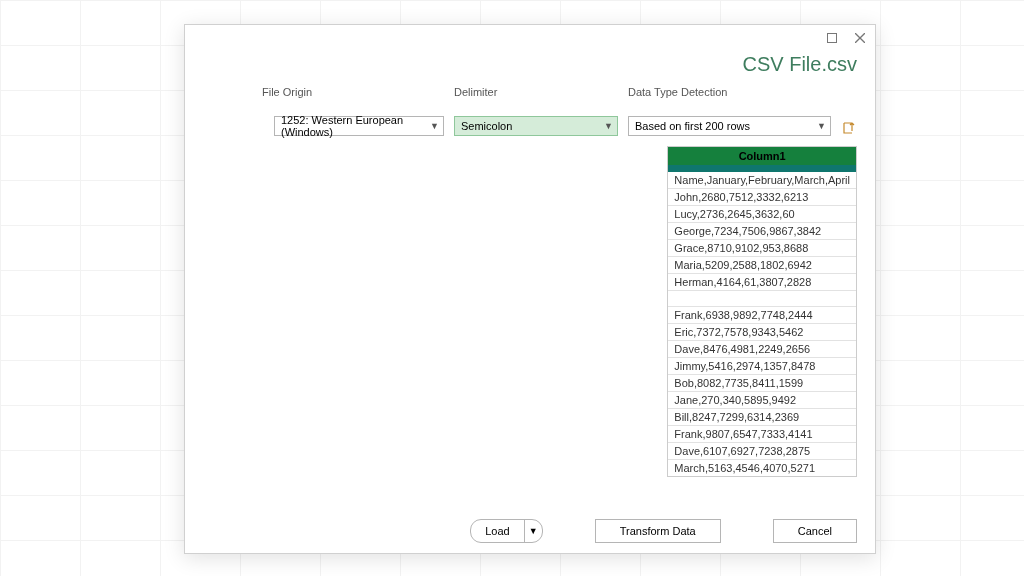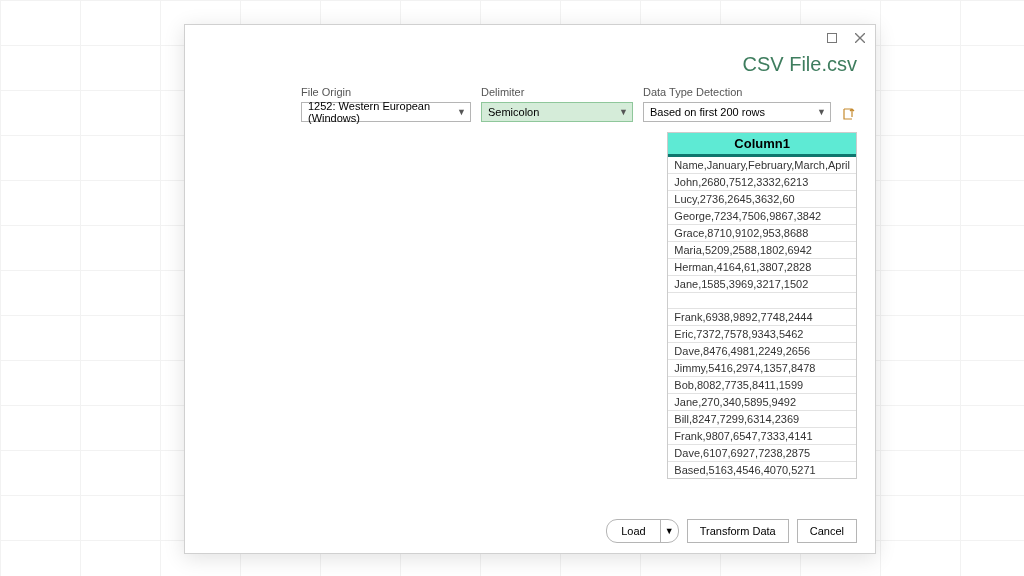--- a/index.html
+++ b/index.html
@@ -61,63 +61,63 @@
     color: #3e7d5e;
     padding: 2px 18px 8px 18px;
     font-weight: 400;
   }
   .controls-row {
     display: flex;
     gap: 10px;
     padding: 2px 18px 4px 18px;
     align-items: flex-end;
   }
-  .ctrl-group { display:flex; flex-direction:column; gap:4px; }
+  .ctrl-group { display:flex; flex-direction:column; gap:18px; }
   .ctrl-label { font-size: 11px; color:#555; }
   .dd {
     height: 20px;
     border: 1px solid #b5b5b5;
     background: #fff;
     display: flex;
     align-items: center;
     justify-content: space-between;
     padding: 0 4px 0 6px;
     font-size: 11px;
     cursor:pointer;
   }
   .dd.highlight { background: #d5ecd9; border-color:#8fc79b; }
   .dd .chev { font-size: 9px; color:#555; }
-  .dd-origin { width: 170px; }
-  .dd-delim { width: 152px; }
-  .dd-detect { width: 188px; }
+  .dd-origin { width: 170px; margin-left: 12px; }
+  .dd-delim { width: 164px; }
+  .dd-detect { width: 203px; }
   .refresh-icn {
     margin-left:auto;
     width:16px;height:16px;
     color:#c58a2e;
     display:flex;align-items:center;justify-content:center;
     cursor:pointer;
   }
   .preview-area {
     flex:1;
     position: relative;
     padding: 6px 18px 0 18px;
     overflow: hidden;
   }
   .preview-table {
     border:1px solid #ccc;
     display:inline-block;
     max-height: 400px;
   }
   .preview-table .hdr {
-    background:#5eead4;
+    background:#15803d;
     text-align:center;
     font-weight:bold;
     padding: 3px 8px;
-    border-bottom:3px solid #0f766e;
-    font-size: 13px;
+    border-bottom:7px solid #0f766e;
+    font-size: 11px;
   }
   .preview-table .row {
     border-bottom:1px solid #e2e2e2;
     padding: 2px 6px;
     font-size: 11px;
     color:#333;
     white-space: nowrap;
   }
   .preview-table .row:last-child { border-bottom:none; }
   .preview-table .row.blank { height:16px; }
@@ -162,24 +162,25 @@
     display:flex;
     justify-content:flex-end;
     align-items:center;
     gap:8px;
     padding: 0 18px;
   }
   .btn {
     height: 24px;
     border:1px solid #b5b5b5;
     background:#fff;
-    padding: 0 12px;
+    padding: 0 24px;
     font-size: 11px;
     display:flex;align-items:center;
     cursor:pointer;
+    margin-left:44px;
   }
   .btn-split {
     display:flex;align-items:stretch;border:1px solid #b5b5b5;border-radius:11px;
   }
   .btn-split .main { padding: 0 14px; display:flex;align-items:center;cursor:pointer;}
   .btn-split .drop { width:18px;border-left:1px solid #b5b5b5;display:flex;align-items:center;justify-content:center;font-size:9px;cursor:pointer;}
 </style>
 </head>
 <body>
 
@@ -236,32 +237,31 @@
     <div class="preview-table">
       <div class="hdr">Column1</div>
       <div id="rows-container">
           <div class="row">Name,January,February,March,April</div>
           <div class="row">John,2680,7512,3332,6213</div>
           <div class="row">Lucy,2736,2645,3632,60</div>
           <div class="row">George,7234,7506,9867,3842</div>
           <div class="row">Grace,8710,9102,953,8688</div>
           <div class="row">Maria,5209,2588,1802,6942</div>
           <div class="row">Herman,4164,61,3807,2828</div>
-          <div class="row">Jane,1585,3969,3217,1502</div>
           <div class="row blank"></div>
           <div class="row">Frank,6938,9892,7748,2444</div>
           <div class="row">Eric,7372,7578,9343,5462</div>
           <div class="row">Dave,8476,4981,2249,2656</div>
           <div class="row">Jimmy,5416,2974,1357,8478</div>
           <div class="row">Bob,8082,7735,8411,1599</div>
           <div class="row">Jane,270,340,5895,9492</div>
           <div class="row">Bill,8247,7299,6314,2369</div>
           <div class="row">Frank,9807,6547,7333,4141</div>
           <div class="row">Dave,6107,6927,7238,2875</div>
-          <div class="row">Based,5163,4546,4070,5271</div>
+          <div class="row">March,5163,4546,4070,5271</div>
         </div>
     </div>
 
     <div class="callout" id="callout"><span class="seg">Bill</span><span class="seg hl">,</span><span class="seg">1897</span><span class="seg hl">,</span><span class="seg">6931</span><span class="seg hl">,</span><span class="seg">2824</span><span class="seg hl">,</span><span class="seg">2453</span></div>
 
     <div class="arrow">
       <div class="head"></div>
       <div class="shaft"></div>
     </div>
 

